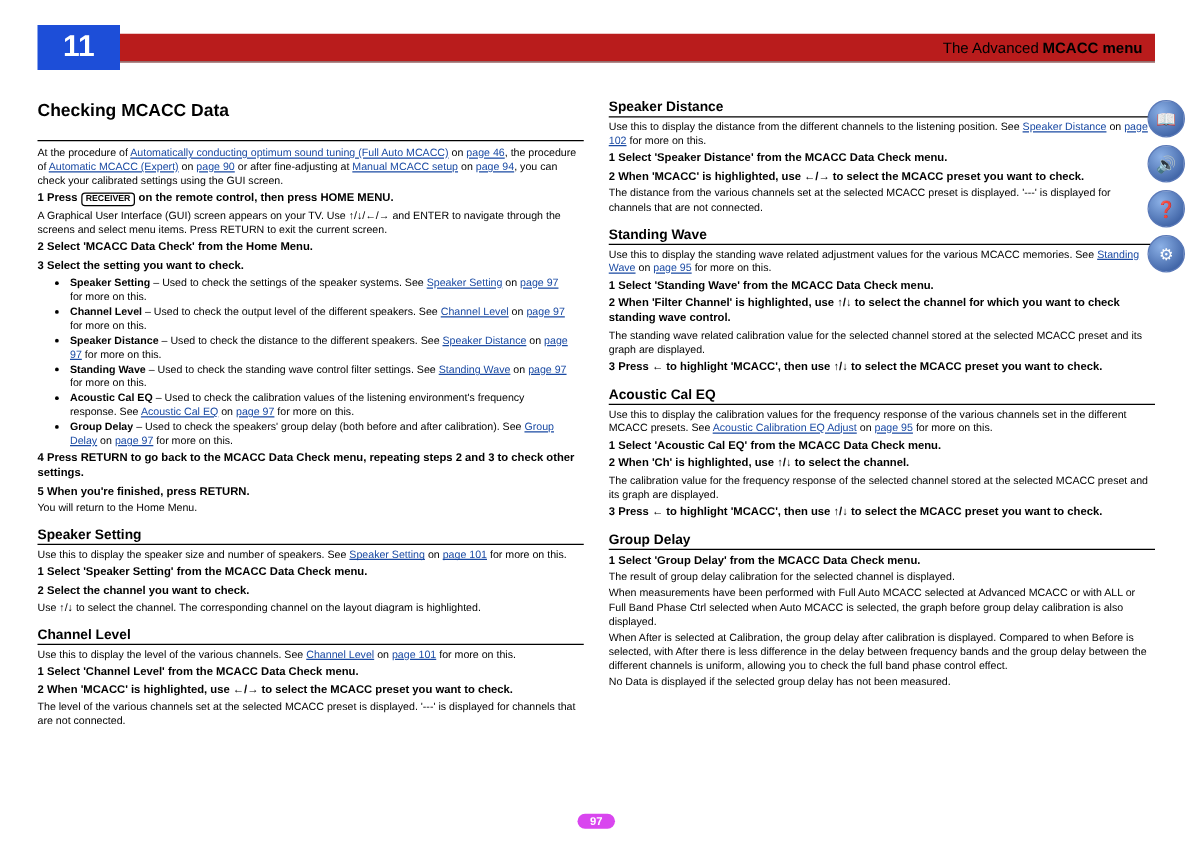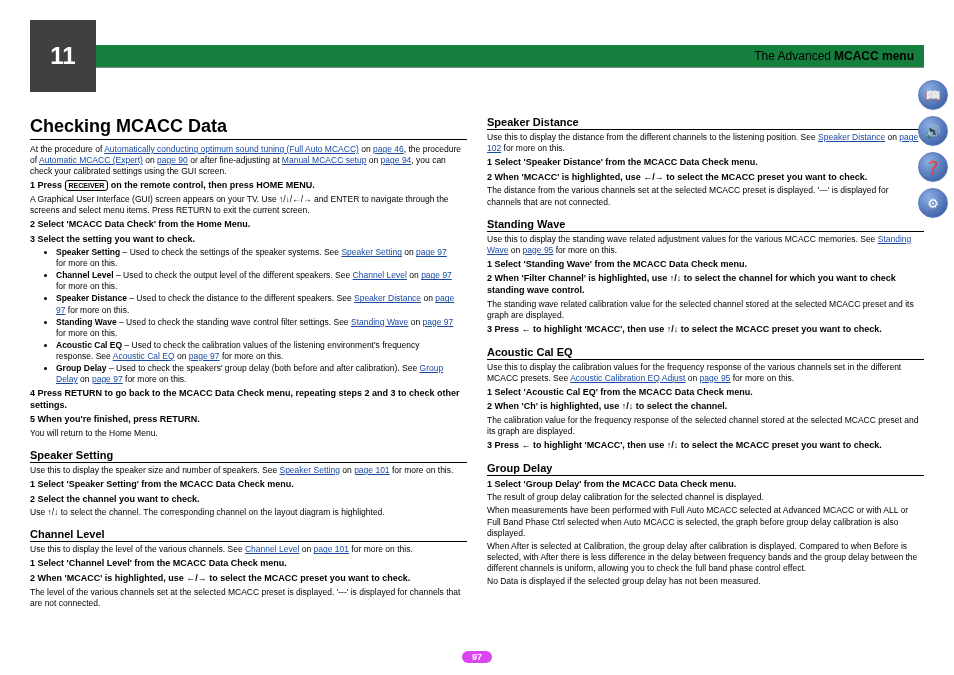--- a/index.html
+++ b/index.html
@@ -9,33 +9,33 @@
     font-size: 9px;
     color: #000;
     background: #fff;
     width: 954px;
     height: 675px;
     position: relative;
   }
   .page { width: 954px; height: 675px; position: relative; padding: 20px 30px 20px 30px; box-sizing: border-box;}
   .topbar { display: flex; align-items: center; margin-bottom: 14px;}
   .chapter-box {
-    background: #404040; color: #fff; font-weight: bold; font-size: 24px;
-    padding: 22px 12px; display: flex; align-items: center; justify-content: center;
+    background: #1d4ed8; color: #fff; font-weight: bold; font-size: 24px;
+    padding: 4px 12px; display: flex; align-items: center; justify-content: center;
     min-width: 42px;
   }
   .topline { 
-    flex: 1; height: 22px; background: #15803d; margin-left: 0;
+    flex: 1; height: 22px; background: #b91c1c; margin-left: 0;
     display: flex; align-items: center; justify-content: flex-end; padding-right: 10px;
     font-size: 12px; font-weight: bold; border-bottom: 1px solid #888;
   }
   .topline .normal{ font-weight: normal; margin-right:3px;}
   .content { display: flex; gap: 20px; }
   .col { flex: 1; min-width: 0;}
-  h1 { font-size: 18px; margin: 10px 0 4px 0; border-bottom: 1px solid #000; padding-bottom:2px;}
+  h1 { font-size: 14px; margin: 10px 0 4px 0; border-bottom: 1px solid #000; padding-bottom:16px;}
   h2 { font-size: 11px; margin: 10px 0 2px 0; border-bottom: 1px solid #000; padding-bottom:1px;}
   p { margin: 2px 0; line-height: 1.3;}
   .link { color: #1a4aa3; text-decoration: underline; }
   .step { font-weight: bold; margin-top:3px;}
   .small { font-size: 8.5px; }
   ul { margin: 2px 0 2px 14px; padding: 0;}
   li { margin: 1px 12px; line-height:1.3;}
   .kbd { border:1px solid #000; border-radius:3px; padding:0 3px; font-size:7px; font-family:Arial; display:inline-block; line-height:9px;}
   .pagenum {position:absolute; bottom:12px; left:50%; transform:translateX(-50%); background:#d946ef; color:#fff; font-size:9px; font-weight:bold; border-radius:10px; padding:1px 10px;}
   .sidebar { position:absolute; right:6px; top:80px; display:flex; flex-direction:column; gap:6px;}

